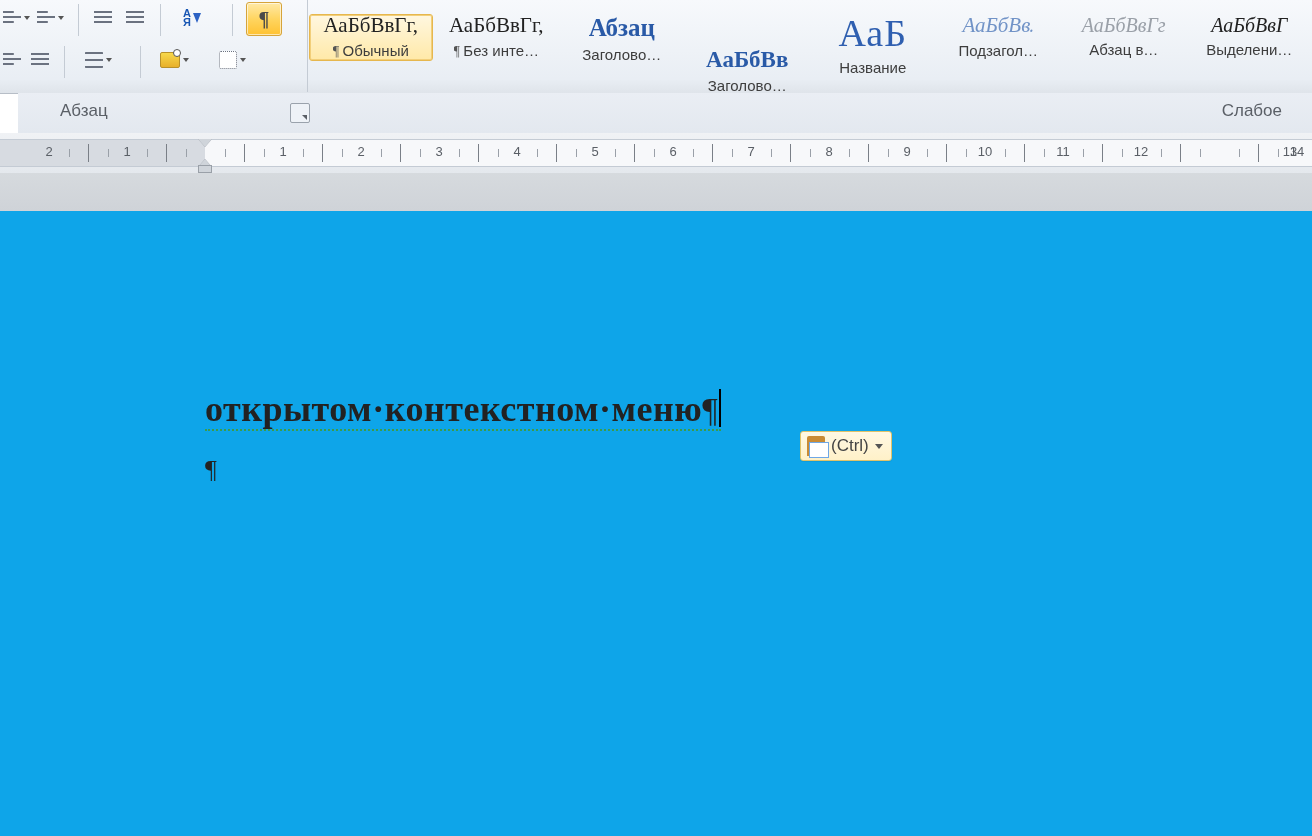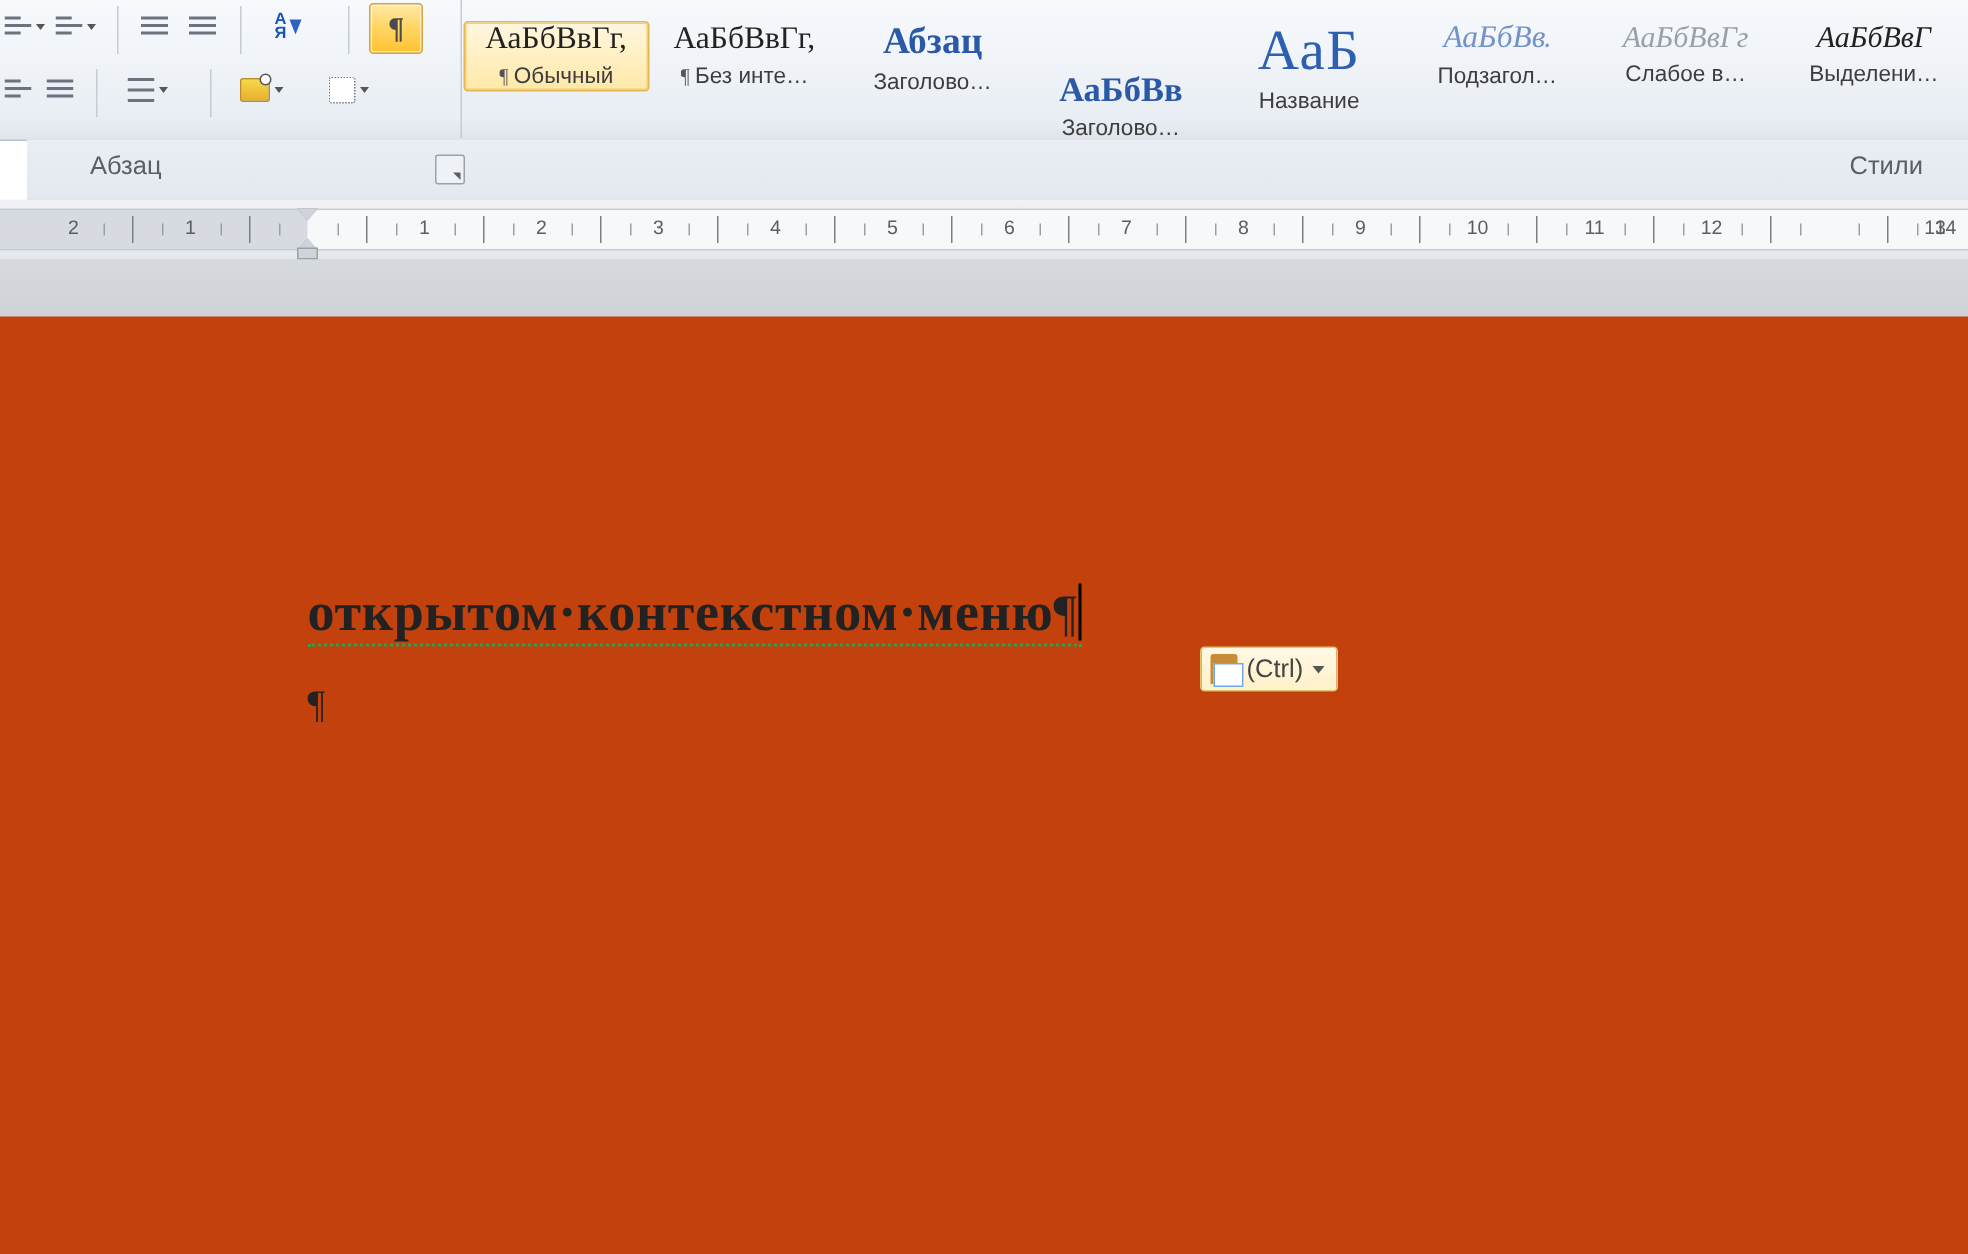--- a/index.html
+++ b/index.html
@@ -247,21 +247,21 @@
   
   .gap-band {
     position:absolute; left:0; right:0; top:173px; height:38px;
     background: linear-gradient(#d6dade, #cfd3d8);
     border-bottom:1px solid #b5bac1;
   }
 
   
   .page-area {
     position:absolute; left:0; right:0; top:211px; bottom:0;
-    background:#c2410c;
+    background:#0ea5e9;
   }
   .doc-line {
     position:absolute;
     left:205px;
     font-family: Georgia, "Times New Roman", serif;
     color:#222;
   }
   .doc-heading {
     top:178px;
     font-size:36px;
@@ -382,34 +382,34 @@
         <div class="style-tile">
           <div class="sample" style="font-family:Cambria,serif;font-size:38px;color:#2f5fb0;font-weight:400;letter-spacing:1px;">АаБ</div>
           <div class="label">Название</div>
         </div>
         <div class="style-tile">
           <div class="sample" style="font-family:Cambria,serif;font-size:21px;color:#7193c7;font-style:italic;">АаБбВв.</div>
           <div class="label">Подзагол…</div>
         </div>
         <div class="style-tile">
           <div class="sample" style="font-family:'Times New Roman',serif;font-size:20px;color:#9aa0a8;font-style:italic;">АаБбВвГг</div>
-          <div class="label">Слабое в…</div>
+          <div class="label">Абзац в…</div>
         </div>
         <div class="style-tile">
           <div class="sample" style="font-family:'Times New Roman',serif;font-size:20px;color:#222;font-style:italic;">АаБбВвГ</div>
           <div class="label">Выделени…</div>
         </div>
       </div>
   </div>
 </div>
 
 <div class="caption-row">
   <span class="caption" style="left:42px;">Абзац</span>
   <span class="launcher" style="left:272px;"></span>
-  <span class="caption" style="right:30px;">Стили</span>
+  <span class="caption" style="right:30px;">Слабое</span>
 
 </div>
 
 <div class="ruler-wrap">
   <div class="ruler" id="ruler">
 
   <div class="margin" style="left: 0px; width: 205px;"></div>
       <div class="tick-lbl" style="left: 49px;">2</div>
       <div class="tick-minor" style="left: 68.5px;"></div>
       <div class="tick-major" style="left: 88px;"></div>

